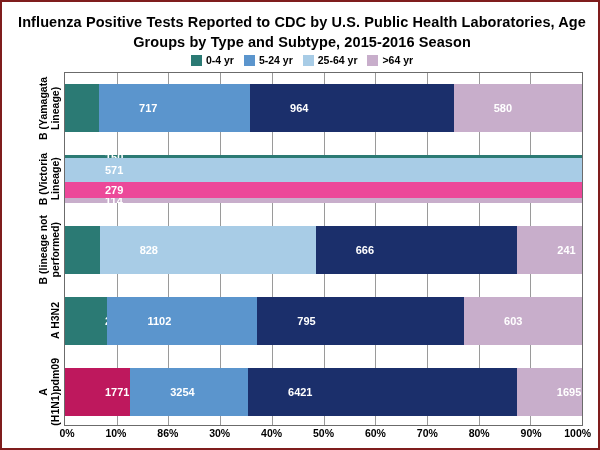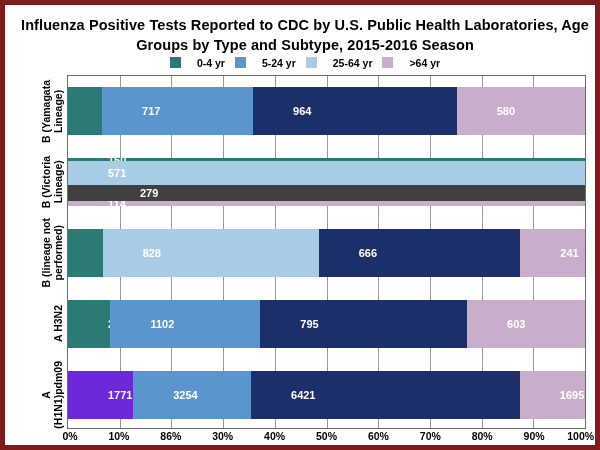--- a/index.html
+++ b/index.html
@@ -12,21 +12,21 @@
     background: #ffffff;
     font-family: "Liberation Sans", sans-serif;
     color: #000000;
     overflow: hidden;
   }
   #frame {
     position: relative;
     width: 600px;
     height: 450px;
     box-sizing: border-box;
-    border: 5px solid #7f1d1d;
+    border: 2px solid #7f1d1d;
     background: #ffffff;
   }
   #title {
     position: absolute;
     left: 10px;
     top: 10px;
     width: 580px;
     text-align: center;
     font-size: 14.5px;
     font-weight: bold;
@@ -38,22 +38,22 @@
     left: 0;
     top: 52px;
     width: 600px;
     display: flex;
     justify-content: center;
     align-items: center;
     gap: 10px;
   }
   .legend-item {
     display: flex;
-    align-items: flex-start;
-    gap: 16px;
+    align-items: flex-end;
+    gap: 4px;
   }
   .legend-swatch {
     width: 11px;
     height: 11px;
     display: inline-block;
   }
   .legend-label {
     font-size: 10.5px;
     font-weight: bold;
   }
@@ -201,21 +201,21 @@
           <div class="cat-label-inner">B (Victoria
 Lineage)</div>
         </div>
         <div class="bar" style="top: 11.4px; flex-direction: column;">
           <div class="seg" style="flex: 0 0 6.8%; background: rgb(43, 122, 116);">
             <span>150</span>
           </div>
           <div class="seg" style="flex: 0 0 48.9%; background: rgb(168, 204, 230);">
             <span>571</span>
           </div>
-          <div class="seg" style="flex: 0 0 34.1%; background: #404040; padding-left: 32px;">
+          <div class="seg" style="flex: 0 0 34.1%; background: #ec4899;">
             <span>279</span>
           </div>
           <div class="seg" style="flex: 0 0 10.2%; background: rgb(200, 174, 203);">
             <span>114</span>
           </div>
         </div>
       </div>
       <div class="row" style="top: 141.6px; height: 70.8px;">
         <div class="cat-label" style="height: 70.8px;">
           <div class="cat-label-inner">B (lineage not
@@ -254,21 +254,21 @@
             <span>603</span>
           </div>
         </div>
       </div>
       <div class="row" style="top: 283.2px; height: 70.8px;">
         <div class="cat-label" style="height: 70.8px;">
           <div class="cat-label-inner">A
 (H1N1)pdm09</div>
         </div>
         <div class="bar" style="top: 11.4px;">
-          <div class="seg" style="flex: 0 0 12.6%; background: #6d28d9;">
+          <div class="seg" style="flex: 0 0 12.6%; background: #be185d;">
             <span>1771</span>
           </div>
           <div class="seg" style="flex: 0 0 22.8%; background: rgb(91, 149, 205);">
             <span>3254</span>
           </div>
           <div class="seg" style="flex: 0 0 52%; background: rgb(27, 47, 107);">
             <span>6421</span>
           </div>
           <div class="seg" style="flex: 0 0 12.6%; background: rgb(200, 174, 203);">
             <span>1695</span>

